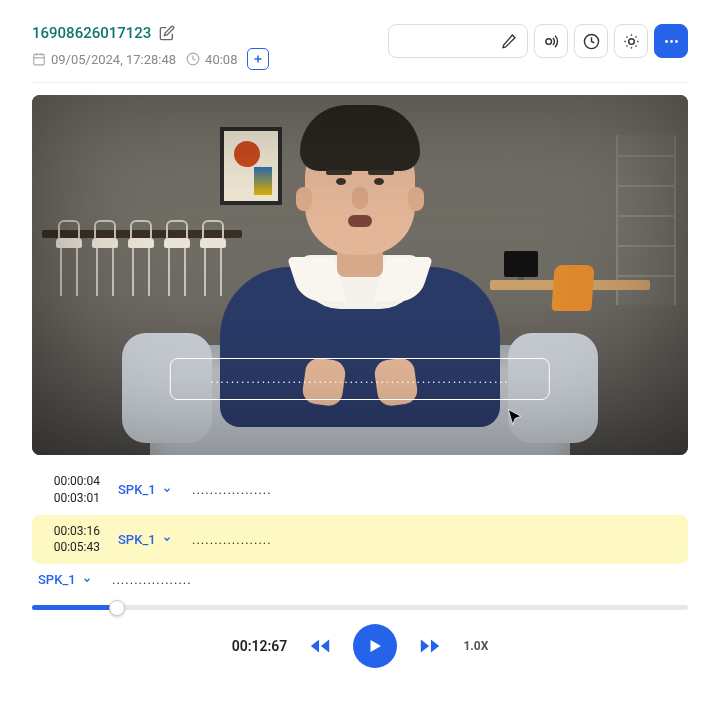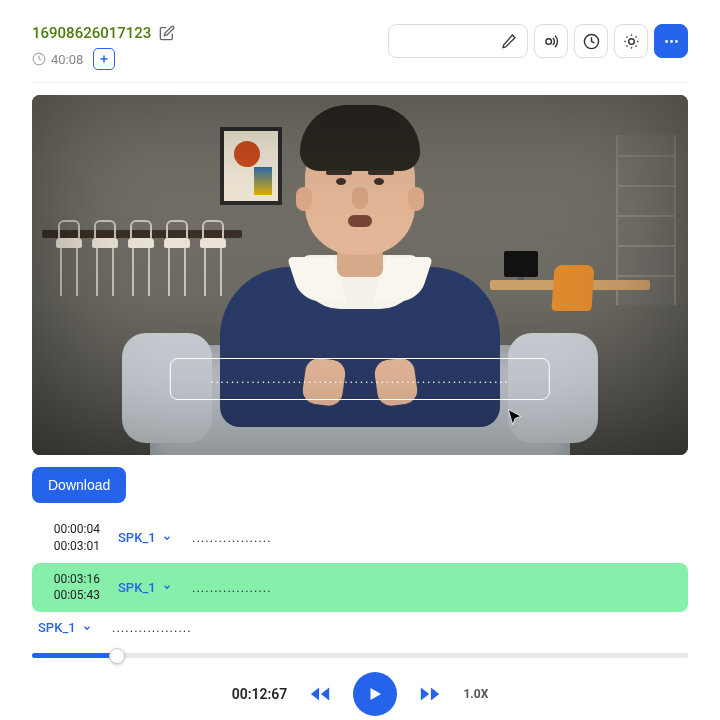--- a/index.html
+++ b/index.html
@@ -1,21 +1,21 @@
 <!DOCTYPE html>
 <html><head>
 <meta charset="utf-8">
 <style>
   * { box-sizing: border-box; margin: 0; padding: 0; }
   body { font-family: -apple-system, BlinkMacSystemFont, "Segoe UI", Roboto, sans-serif; background: #fff; color: #111; width: 720px; }
   .page { padding: 24px 32px 16px 32px; }
   .header { display: flex; justify-content: space-between; align-items: flex-start; padding-bottom: 12px; border-bottom: 1px solid #eee; }
   .header-left { display: flex; flex-direction: column; gap: 6px; }
   .title-row { display: flex; align-items: center; gap: 8px; }
-  .title { font-size: 15px; font-weight: 500; color: #4d7c0f; }
+  .title { font-size: 15px; font-weight: 500; color: #0f766e; }
   .meta-row { display: flex; align-items: center; gap: 10px; font-size: 13px; color: #888; }
   .meta-item { display: flex; align-items: center; gap: 5px; }
   .add-btn { width: 22px; height: 22px; border: 1.5px solid #2563eb; border-radius: 5px; display: flex; align-items: center; justify-content: center; color: #2563eb; cursor: pointer; }
   .header-right { display: flex; align-items: center; gap: 6px; }
   .search-box { width: 140px; height: 34px; border: 1px solid #ddd; border-radius: 8px; display: flex; align-items: center; justify-content: flex-end; padding: 0 10px; }
   .icon-btn { width: 34px; height: 34px; border: 1px solid #ddd; border-radius: 8px; display: flex; align-items: center; justify-content: center; cursor: pointer; background: #fff; }
   .icon-btn.primary { background: #2563eb; border-color: #2563eb; color: #fff; }
   .video-frame { margin-top: 12px; width: 100%; height: 360px; border-radius: 8px; overflow: hidden; position: relative; background: linear-gradient(135deg,#5a6470 0%,#3a4250 50%,#6a7482 100%); }
   .scene { position:absolute; inset:0; }
   .wall { position:absolute; inset:0; background: linear-gradient(180deg,#77736a 0%,#6d6a63 55%,#4b4945 100%); }
@@ -57,21 +57,21 @@
   .forearm.l{left:calc(50% - 110px);transform:rotate(20deg);} .forearm.r{right:calc(50% - 110px);transform:rotate(-20deg);}  
   .hand{position:absolute;bottom:22px;width:40px;height:46px;background:#e3b697;border-radius:14px;}
   .hand.l{left:calc(50% - 56px);transform:rotate(8deg);} .hand.r{right:calc(50% - 56px);transform:rotate(-8deg);}  
   .vignette{position:absolute;inset:0;box-shadow:inset 0 0 120px rgba(0,0,0,.45);}  
   .caption-box { position: absolute; left: 50%; top: 73%; transform: translateX(-50%); width: 58%; height: 42px; border: 1.5px solid #fff; border-radius: 8px; display:flex; align-items:center; justify-content:center; }
   .caption-dots { color: #fff; letter-spacing: 2px; font-size: 12px; }
   .cursor { position: absolute; right: 25%; bottom: 8%; }
   .download-btn { margin-top: 12px; background: #2563eb; color: #fff; border: none; padding: 10px 16px; border-radius: 8px; font-size: 14px; font-weight: 500; cursor: pointer; }
   .transcript { margin-top: 10px; text-align: right; }
   .seg { display: flex; align-items: center; gap: 18px; padding: 8px 6px; border-radius: 8px; }
-  .seg.active { background: #86efac; }
+  .seg.active { background: #fef9c3; }
   .seg-times { display: flex; flex-direction: column; font-size: 12px; color: #222; line-height: 1.4; min-width: 62px; }
   .seg-speaker { display: flex; align-items: center; gap: 6px; color: #2563eb; font-size: 13px; font-weight: 500; cursor: pointer; min-width: 56px; }
   .seg-text { color: #333; font-size: 13px; letter-spacing: 1px; }
   .player-bar { margin-top: 10px; }
   .progress-track { position: relative; height: 5px; background: #e5e7eb; border-radius: 3px; }
   .progress-fill { position: absolute; left: 0; top: 0; height: 100%; width: 13%; background: #2563eb; border-radius: 3px; }
   .progress-thumb { position: absolute; top: 50%; left: 13%; transform: translate(-50%, -50%); width: 16px; height: 16px; background: #fff; border: 1.5px solid #ccc; border-radius: 50%; box-shadow: 0 1px 3px rgba(0,0,0,0.2); }
   .controls { display: flex; align-items: center; justify-content: center; gap: 22px; margin-top: 14px; }
   .time-display { font-size: 14px; font-weight: 600; color: #222; }
   .ctrl-btn { display: flex; align-items: center; justify-content: center; cursor: pointer; color: #2563eb; }
@@ -88,20 +88,31 @@
       <div class="title-row">
         <span class="title">16908626017123</span>
         <span>
           <svg width="16" height="16" viewBox="0 0 24 24" fill="none" stroke="#666" stroke-width="2">
               <path d="M11 4H4a2 2 0 0 0-2 2v14a2 2 0 0 0 2 2h14a2 2 0 0 0 2-2v-7"></path>
               <path d="M18.5 2.5a2.1 2.1 0 0 1 3 3L12 15l-4 1 1-4 9.5-9.5z"></path>
             </svg>
         </span>
       </div>
       <div class="meta-row">
+        <div class="meta-item">
+          <span>
+            <svg width="14" height="14" viewBox="0 0 24 24" fill="none" stroke="#aaa" stroke-width="2">
+                <rect x="3" y="4" width="18" height="18" rx="2"></rect>
+                <line x1="16" y1="2" x2="16" y2="6"></line>
+                <line x1="8" y1="2" x2="8" y2="6"></line>
+                <line x1="3" y1="10" x2="21" y2="10"></line>
+              </svg>
+          </span>
+          <span>09/05/2024, 17:28:48</span>
+        </div>
         <div class="meta-item">
           <span>
             <svg width="14" height="14" viewBox="0 0 24 24" fill="none" stroke="#aaa" stroke-width="2">
                 <circle cx="12" cy="12" r="10"></circle>
                 <polyline points="12 6 12 12 16 14"></polyline>
               </svg>
           </span>
           <span>40:08</span>
         </div>
         <div class="add-btn">
@@ -234,21 +245,20 @@
     <div class="caption-box">
       <span class="caption-dots">..........................................................</span>
     </div>
     <div class="cursor">
       <svg width="18" height="18" viewBox="0 0 24 24" fill="#000" stroke="#fff" stroke-width="1">
           <path d="M3 2l6 20 3-8 8-3L3 2z"></path>
         </svg>
     </div>
   </div>
 
-  <button class="download-btn">Download</button>
 
   <div class="transcript">
     <div class="seg">
       <div class="seg-times">
         <span>00:00:04</span>
         <span>00:03:01</span>
       </div>
       <div class="seg-speaker">
         <span>SPK_1</span>
         <span>

